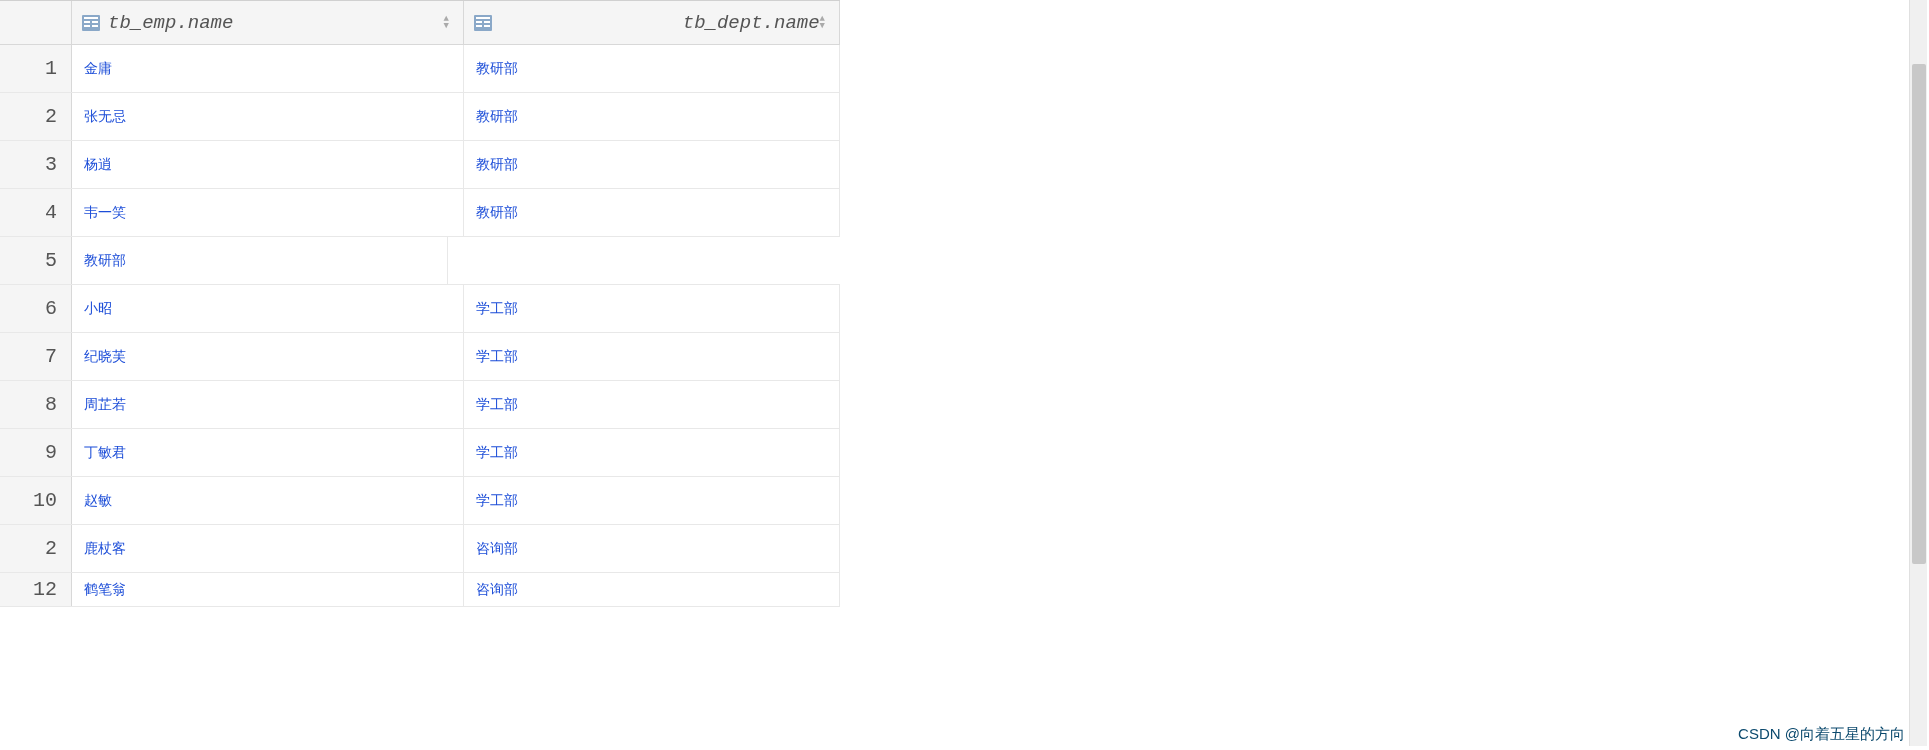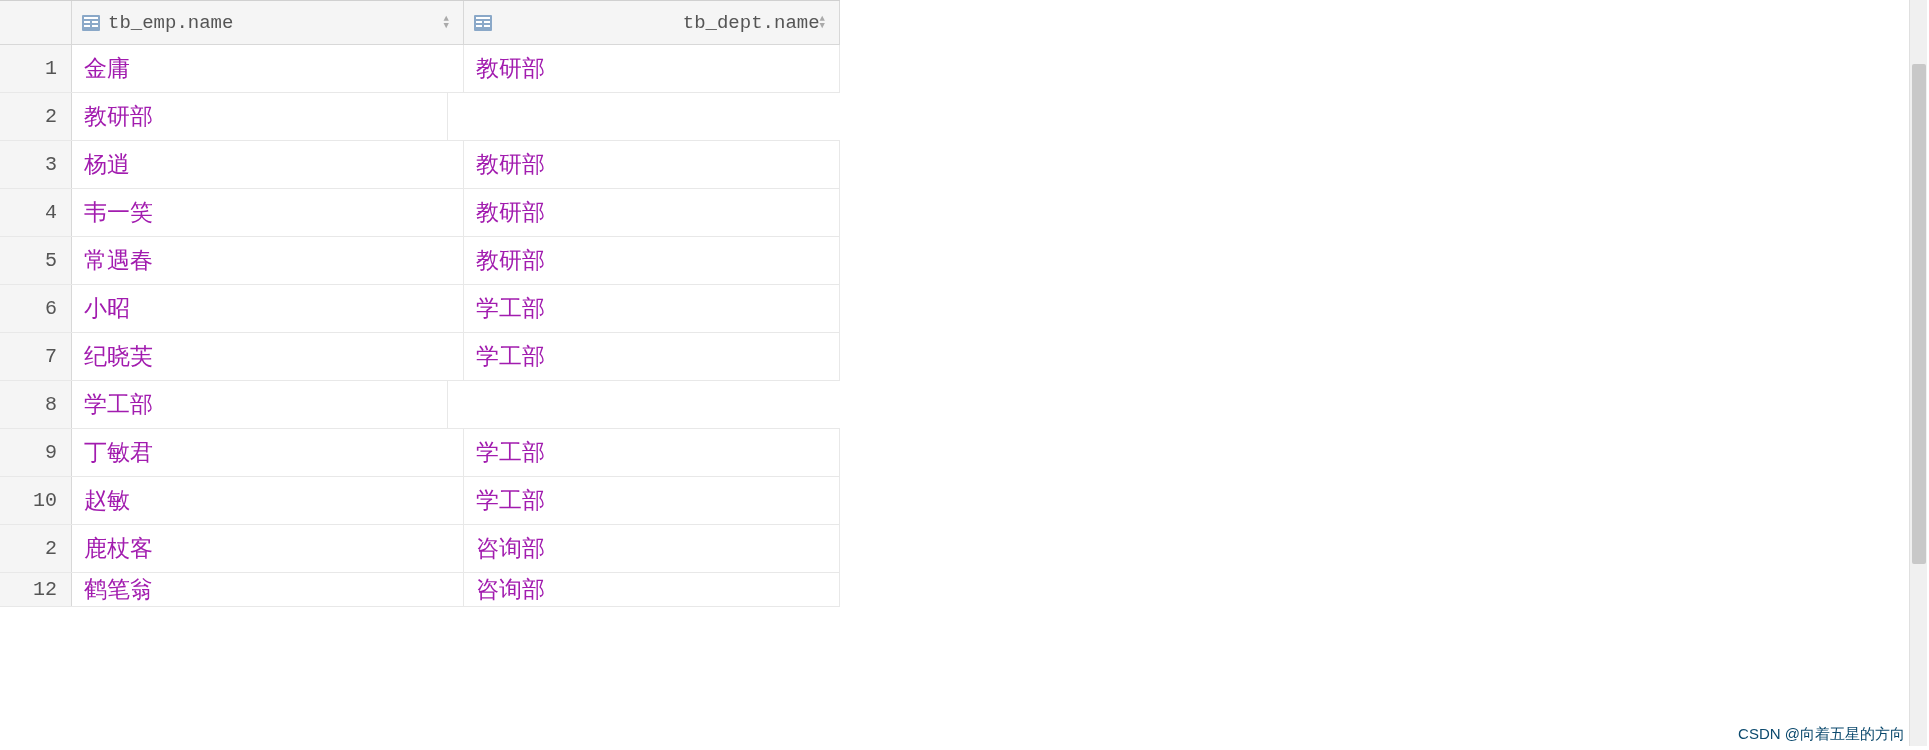--- a/index.html
+++ b/index.html
@@ -57,20 +57,21 @@
       margin-right: 8px;
     }
     .col-icon svg {
       width: 18px;
       height: 16px;
     }
     .col-label {
       flex: 1;
       font-weight: 500;
       color: #555;
+      font-style: italic;
     }
     .sort-icon {
       display: inline-flex;
       flex-direction: column;
       align-items: center;
       color: #aaa;
       font-size: 9px;
       line-height: 7px;
       padding-right: 4px;
     }
@@ -98,22 +99,22 @@
       font-family: "Consolas", "Courier New", monospace;
       font-size: 20px;
       color: #555;
       font-weight: 500;
     }
     .data-cell {
       display: flex;
       align-items: center;
       padding: 0 12px;
       border-right: 1px solid #e8e8e8;
-      font-size: 23px;
-      color: #a21caf;
+      font-size: 14px;
+      color: #1d4ed8;
       text-align: center;
     }
     .data-cell.col1 {
       width: 392px;
     }
     .data-cell.col2 {
       width: 376px;
     }
     .scrollbar-track {
       position: absolute;
@@ -184,49 +185,50 @@
     </div>
   </div>
   <div class="table-body" id="tbody">
       <div class="table-row">
         <div class="row-num-cell">1</div>
         <div class="data-cell col1">金庸</div>
         <div class="data-cell col2">教研部</div>
       </div>
       <div class="table-row">
         <div class="row-num-cell">2</div>
+        <div class="data-cell col1">张无忌</div>
         <div class="data-cell col2">教研部</div>
       </div>
       <div class="table-row">
         <div class="row-num-cell">3</div>
         <div class="data-cell col1">杨逍</div>
         <div class="data-cell col2">教研部</div>
       </div>
       <div class="table-row">
         <div class="row-num-cell">4</div>
         <div class="data-cell col1">韦一笑</div>
         <div class="data-cell col2">教研部</div>
       </div>
       <div class="table-row">
         <div class="row-num-cell">5</div>
-        <div class="data-cell col1">常遇春</div>
         <div class="data-cell col2">教研部</div>
       </div>
       <div class="table-row">
         <div class="row-num-cell">6</div>
         <div class="data-cell col1">小昭</div>
         <div class="data-cell col2">学工部</div>
       </div>
       <div class="table-row">
         <div class="row-num-cell">7</div>
         <div class="data-cell col1">纪晓芙</div>
         <div class="data-cell col2">学工部</div>
       </div>
       <div class="table-row">
         <div class="row-num-cell">8</div>
+        <div class="data-cell col1">周芷若</div>
         <div class="data-cell col2">学工部</div>
       </div>
       <div class="table-row">
         <div class="row-num-cell">9</div>
         <div class="data-cell col1">丁敏君</div>
         <div class="data-cell col2">学工部</div>
       </div>
       <div class="table-row">
         <div class="row-num-cell">10</div>
         <div class="data-cell col1">赵敏</div>

